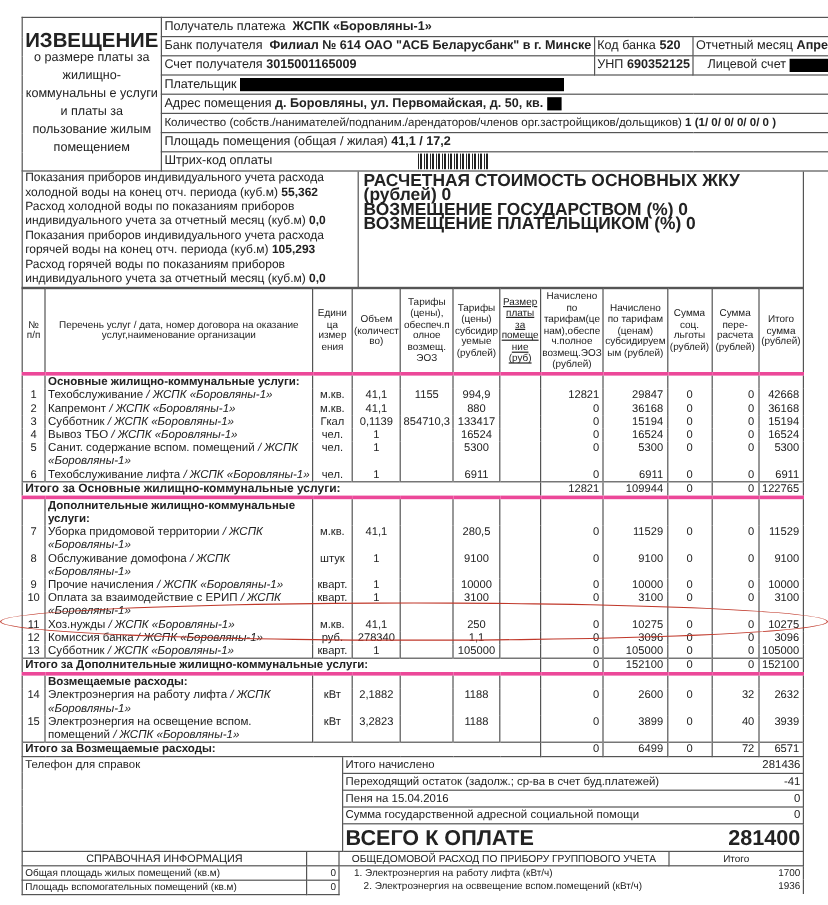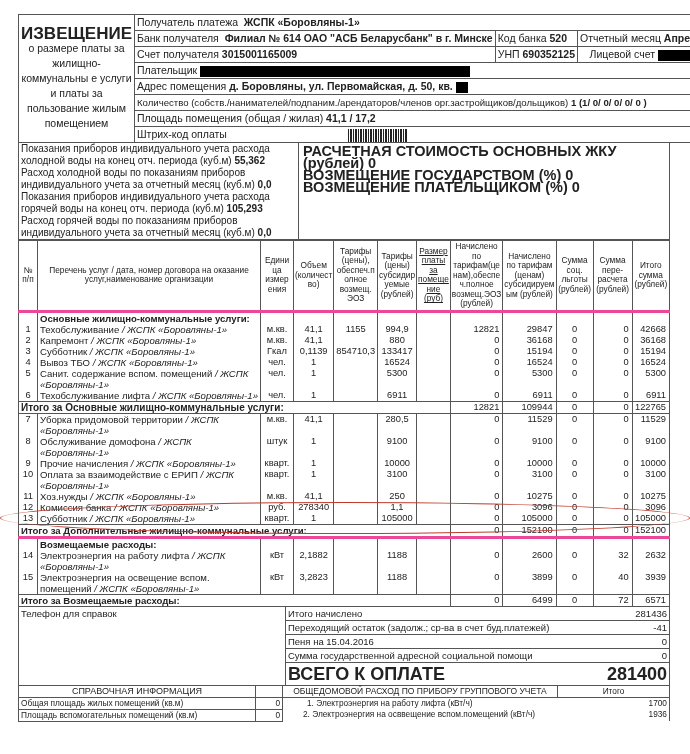--- a/index.html
+++ b/index.html
@@ -255,20 +255,34 @@
           <td class="num">6911</td>
         </tr>
         <tr class="tot">
           <td colspan="7" style="font-size: 10px;">Итого за Основные жилищно-коммунальные услуги:</td>
           <td class="num n">12821</td>
           <td class="num n">109944</td>
           <td class="ctr n">0</td>
           <td class="num n">0</td>
           <td class="num n">122765</td>
         </tr>
+        <tr class="sec">
+          <td></td>
+          <td class="b svc">Дополнительные жилищно-коммунальные услуги:</td>
+          <td></td>
+          <td></td>
+          <td></td>
+          <td></td>
+          <td></td>
+          <td></td>
+          <td></td>
+          <td></td>
+          <td></td>
+          <td></td>
+        </tr>
         <tr>
           <td class="ctr">7</td>
           <td class="svc"><span>Уборка придомовой территории</span><span class="i"> / </span><span class="i">ЖСПК «Боровляны-1»</span></td>
           <td class="ctr">м.кв.</td>
           <td class="ctr">41,1</td>
           <td class="ctr"></td>
           <td class="ctr">280,5</td>
           <td class="ctr"></td>
           <td class="num">0</td>
           <td class="num">11529</td>
@@ -463,21 +477,21 @@
     <tbody>
         <tr>
       <td class="c b" style="width:232px;font-weight:normal;font-size:9px;border-top:none">СПРАВОЧНАЯ ИНФОРМАЦИЯ</td>
       <td style="width:22px;border-top:none"></td>
       <td class="c" style="width:270px;font-size:8.5px;border-top:none">ОБЩЕДОМОВОЙ РАСХОД ПО ПРИБОРУ ГРУППОВОГО УЧЕТА</td>
       <td class="c" style="border-top:none">Итого</td>
     </tr>
     <tr>
       <td>Общая площадь жилых помещений (кв.м)</td>
       <td class="r">0</td>
-      <td colspan="2" style="border-bottom:none;padding-left:24px">
+      <td colspan="2" style="border-bottom:none;padding-left:12px">
         <span>1.  Электроэнергия на работу лифта (кВт/ч)</span>
         <span style="float:right">1700</span>
       </td>
     </tr>
     <tr>
       <td>Площадь вспомогательных помещений (кв.м)</td>
       <td class="r">0</td>
       <td colspan="2" style="border-top:none;border-bottom:none;padding-left:20px">
         <span>2.  Электроэнергия на осввещение вспом.помещений (кВт/ч)</span>
         <span style="float:right">1936</span>

